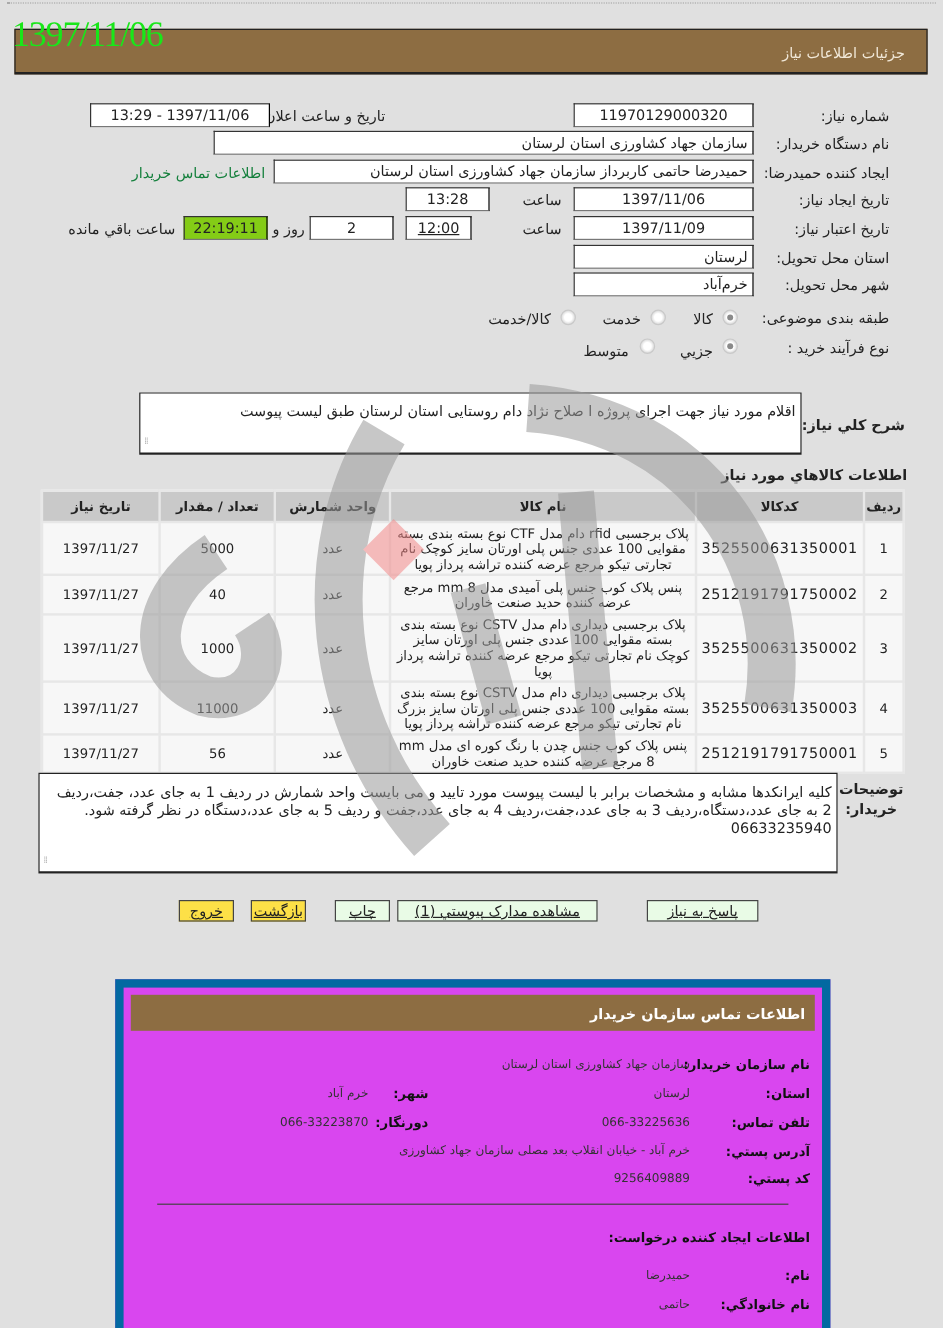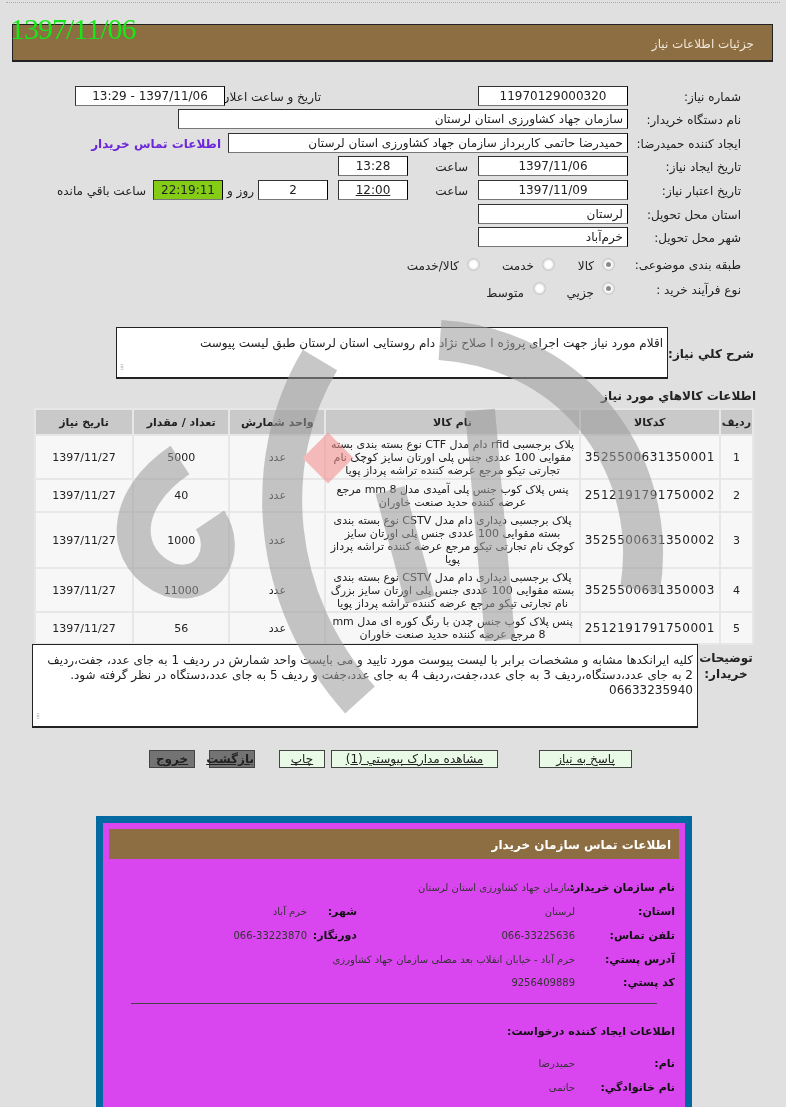--- a/index.html
+++ b/index.html
@@ -33,21 +33,21 @@
   .lbl { position: absolute; font-size: 12px; color: #222; direction: rtl; white-space: nowrap; }
   .box {
     position: absolute; background: #fff; border: 1px solid #333;
     border-right-color: #000; border-bottom-color: #777;
     height: 20px; font-size: 12px; line-height: 18px; padding: 0 4px;
     white-space: nowrap; overflow: hidden;
   }
   .box.c { text-align: center; }
   .box.r { text-align: right; direction: rtl; }
   .box.yellow { background: #84cc16; }
-  .link { position: absolute; color: #6d28d9; font-size: 12px; direction: rtl; white-space: nowrap; cursor: pointer; font-weight: bold; }
+  .link { position: absolute; color: #15803d; font-size: 12px; direction: rtl; white-space: nowrap; cursor: pointer; }
   .radio {
     position: absolute; width: 13px; height: 13px; border-radius: 50%;
     background: radial-gradient(circle at 50% 50%, #fff 0 40%, #ddd 70%, #bbb 100%);
     border: 1px solid #c9c9c9;
   }
   .radio.on::after {
     content: ""; position: absolute; left: 3px; top: 3px; width: 5px; height: 5px;
     border-radius: 50%; background: #8a8a8a;
   }
   .radio-lbl { position: absolute; font-size: 12px; direction: rtl; white-space: nowrap; }
@@ -73,21 +73,21 @@
   table.items td.name { text-align: center; }
   table.items td.code { font-size: 12px; letter-spacing: 0.5px; }
 
   .watermark { position: absolute; left: 60px; top: 320px; width: 640px; height: 430px; pointer-events: none; z-index: 3; opacity: 0.55; }
 
   .btn {
     position: absolute; height: 18px; font-size: 12px; text-align: center; line-height: 16px;
     border: 1px solid #444; cursor: pointer; direction: rtl; text-decoration: underline;
   }
   .btn.green { background: #e9fbe6; }
-  .btn.red { background: #737373; font-weight: bold; }
+  .btn.red { background: #fde047; }
 
   .contact {
     position: absolute; left: 96px; top: 816px; width: 596px; height: 304px;
     background: #d946ef; border: 7px solid #0369a1;
   }
   .contact-head {
     position: absolute; left: 6px; right: 6px; top: 6px; height: 30px;
     background: #8d6d42; color: #fff; font-weight: bold; font-size: 12px;
     direction: rtl; text-align: right; padding: 9px 8px 0 0;
   }
@@ -120,21 +120,21 @@
   <span class="link" style="right:565px;top:137px;">اطلاعات تماس خریدار</span>
 
   <span class="lbl" style="right:45px;top:160px;">تاریخ ایجاد نیاز:</span>
   <div class="box c" style="left:478px;top:156px;width:150px;">1397/11/06</div>
   <span class="lbl" style="right:318px;top:160px;">ساعت</span>
   <div class="box c" style="left:338px;top:156px;width:70px;">13:28</div>
 
   <span class="lbl" style="right:45px;top:184px;">تاریخ اعتبار نیاز:</span>
   <div class="box c" style="left:478px;top:180px;width:150px;">1397/11/09</div>
   <span class="lbl" style="right:318px;top:184px;">ساعت</span>
-  <div class="box c" style="left:338px;top:180px;width:70px;text-decoration:underline;">12:00</div>
+  <div class="box c" style="left:338px;top:180px;width:55px;text-decoration:underline;">12:00</div>
   <div class="box c" style="left:258px;top:180px;width:70px;">2</div>
   <span class="lbl" style="right:532px;top:184px;">روز و</span>
   <div class="box c yellow" style="left:153px;top:180px;width:70px;">22:19:11</div>
   <span class="lbl" style="right:640px;top:184px;">ساعت باقي مانده</span>
 
   <span class="lbl" style="right:45px;top:208px;">استان محل تحویل:</span>
   <div class="box r" style="left:478px;top:204px;width:150px;">لرستان</div>
 
   <span class="lbl" style="right:45px;top:231px;">شهر محل تحویل:</span>
   <div class="box r" style="left:478px;top:227px;width:150px;">خرم‌آباد</div>

